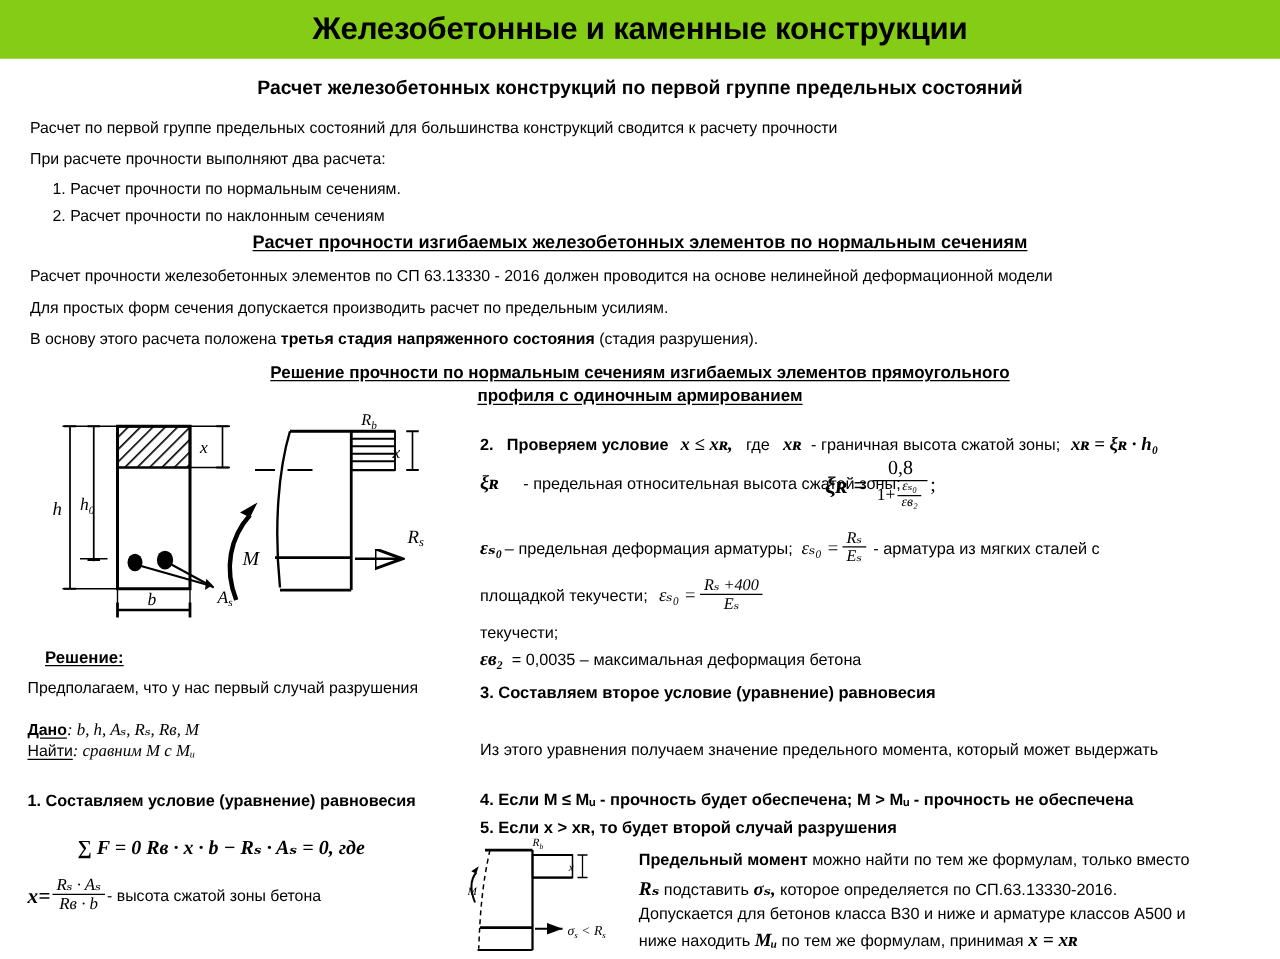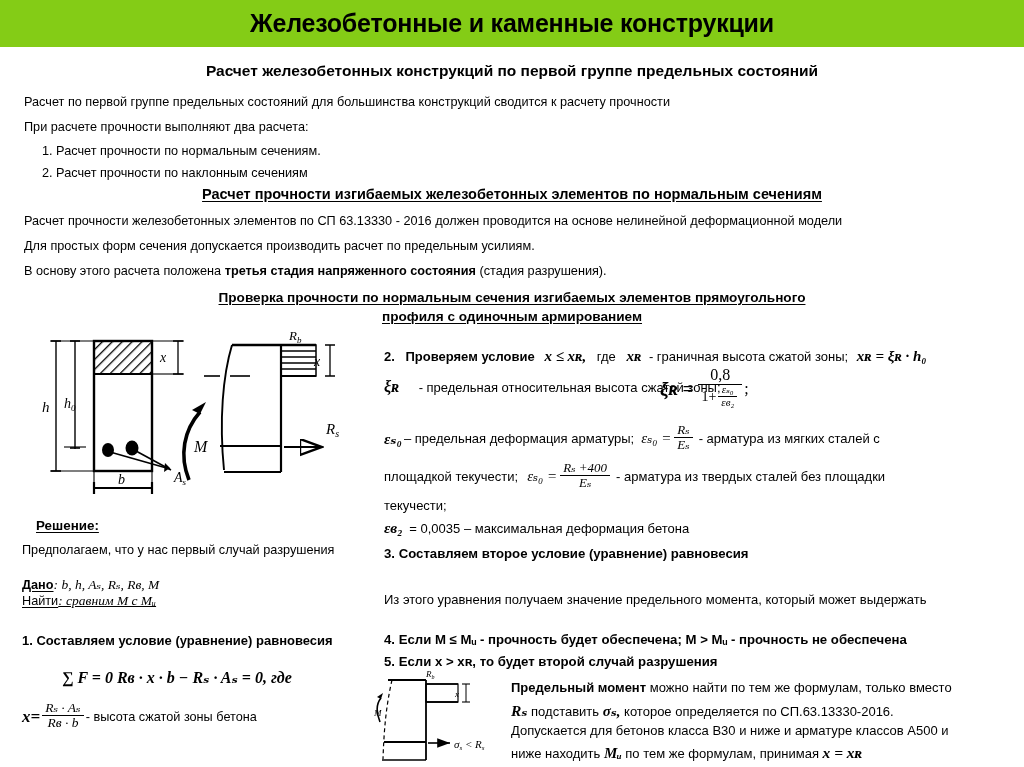--- a/index.html
+++ b/index.html
@@ -64,21 +64,21 @@
   <div class="abs body-t" style="left:42px;top:166px;">2. Расчет прочности по наклонным сечениям</div>
 
   <div class="abs h3" style="left:0;top:186px;">Расчет прочности изгибаемых железобетонных элементов по нормальным сечениям</div>
 
   <div class="abs body-t" style="left:24px;top:214px;">Расчет прочности железобетонных элементов по СП 63.13330 - 2016 должен проводится на основе нелинейной деформационной модели</div>
   <div class="abs body-t" style="left:24px;top:239px;">Для простых форм сечения допускается производить расчет по предельным усилиям.</div>
   <div class="abs body-t" style="left:24px;top:264px;">
     <span>В основу этого расчета положена </span><span class="b">третья стадия напряженного состояния</span><span> (стадия разрушения).</span>
   </div>
 
-  <div class="abs h3" style="left:0;top:290px;font-size:13.6px;">Проверка прочности по нормальным сечения изгибаемых элементов прямоугольного</div>
+  <div class="abs h3" style="left:0;top:290px;font-size:13.6px;">Решение прочности по нормальным сечениям изгибаемых элементов прямоугольного</div>
   <div class="abs h3" style="left:0;top:309px;font-size:13.6px;">профиля с одиночным армированием</div>
 
   <div class="diagram">
     <svg width="340" height="180" viewBox="0 0 340 180">
       <defs>
         <pattern id="hatch" width="7" height="7" patternTransform="rotate(45)" patternUnits="userSpaceOnUse">
           <line x1="0" y1="0" x2="0" y2="7" stroke="#000" stroke-width="2.6"></line>
         </pattern>
         <marker id="arrowEnd" markerWidth="9" markerHeight="9" refX="8" refY="3" orient="auto">
           <path d="M0,0 L8,3 L0,6 z" fill="#000"></path>
@@ -162,21 +162,21 @@
   </div>
 
   <div class="abs body-t b u" style="left:36px;top:518px;font-size:13.4px;">Решение:</div>
 
   <div class="abs body-t" style="left:22px;top:543px;">Предполагаем, что у нас первый случай разрушения</div>
 
   <div class="abs body-t" style="left:22px;top:576px;">
     <span class="b u">Дано</span><span class="mth" style="font-size:13.5px;">: b, h, Aₛ, Rₛ, Rв, M</span>
   </div>
   <div class="abs body-t" style="left:22px;top:593px;">
-    <span class="u">Найти</span><span class="mth" style="font-size:13.5px;text-decoration:underline;">: сравним M с Mᵤ</span>
+    <span class="u">Найти</span><span class="mth" style="font-size:13.5px;">: сравним M с Mᵤ</span>
   </div>
 
   <div class="abs body-t b" style="left:22px;top:633px;font-size:13px;">1.   Составляем условие (уравнение) равновесия</div>
 
   <div class="abs mthb" style="left:62px;top:668px;font-size:16px;">∑ F = 0    Rв · x · b − Rₛ · Aₛ = 0,   где</div>
 
   <div class="abs" style="left:22px;top:702px;font-size:14px;display:flex;align-items:center;">
     <span class="mthb" style="font-size:17px;">x=</span>
     <span class="frac" style="font-size:13.5px;">
       <span class="num">Rₛ · Aₛ</span>
@@ -226,21 +226,20 @@
     <span style="margin-left:4px;">- арматура из мягких сталей с</span>
   </div>
 
   <div class="abs" style="left:384px;top:462px;font-size:13px;display:flex;align-items:center;">
     <span>площадкой текучести;</span>
     <span class="mth" style="font-size:15px;margin-left:9px;">εₛ₀ =</span>
     <span class="frac" style="font-size:13px;margin-left:3px;">
       <span class="num">Rₛ +400</span>
       <span class="den">Eₛ</span>
     </span>
-    <span style="margin-left:4px;">- арматура из твердых сталей без площадки</span>
   </div>
 
   <div class="abs" style="left:384px;top:498px;font-size:13px;">текучести;</div>
 
   <div class="abs" style="left:384px;top:519px;font-size:13px;">
     <span class="mthb" style="font-size:15.5px;">εв₂</span>
     <span style="margin-left:3px;">=  0,0035 – максимальная деформация бетона</span>
   </div>
 
   <div class="abs b" style="left:384px;top:546px;font-size:13.2px;">3. Составляем второе условие (уравнение) равновесия</div>

